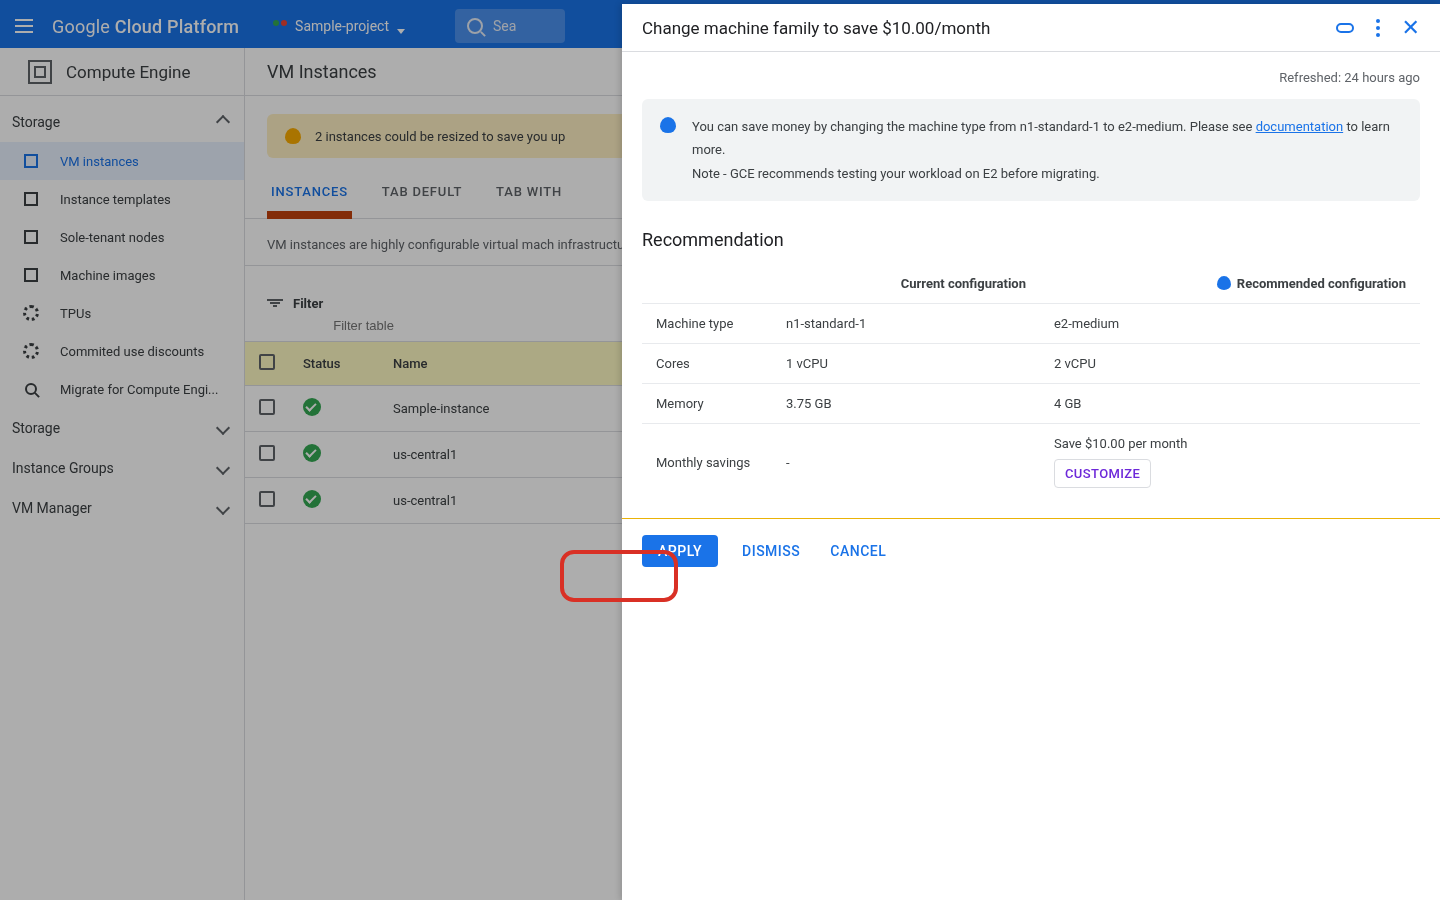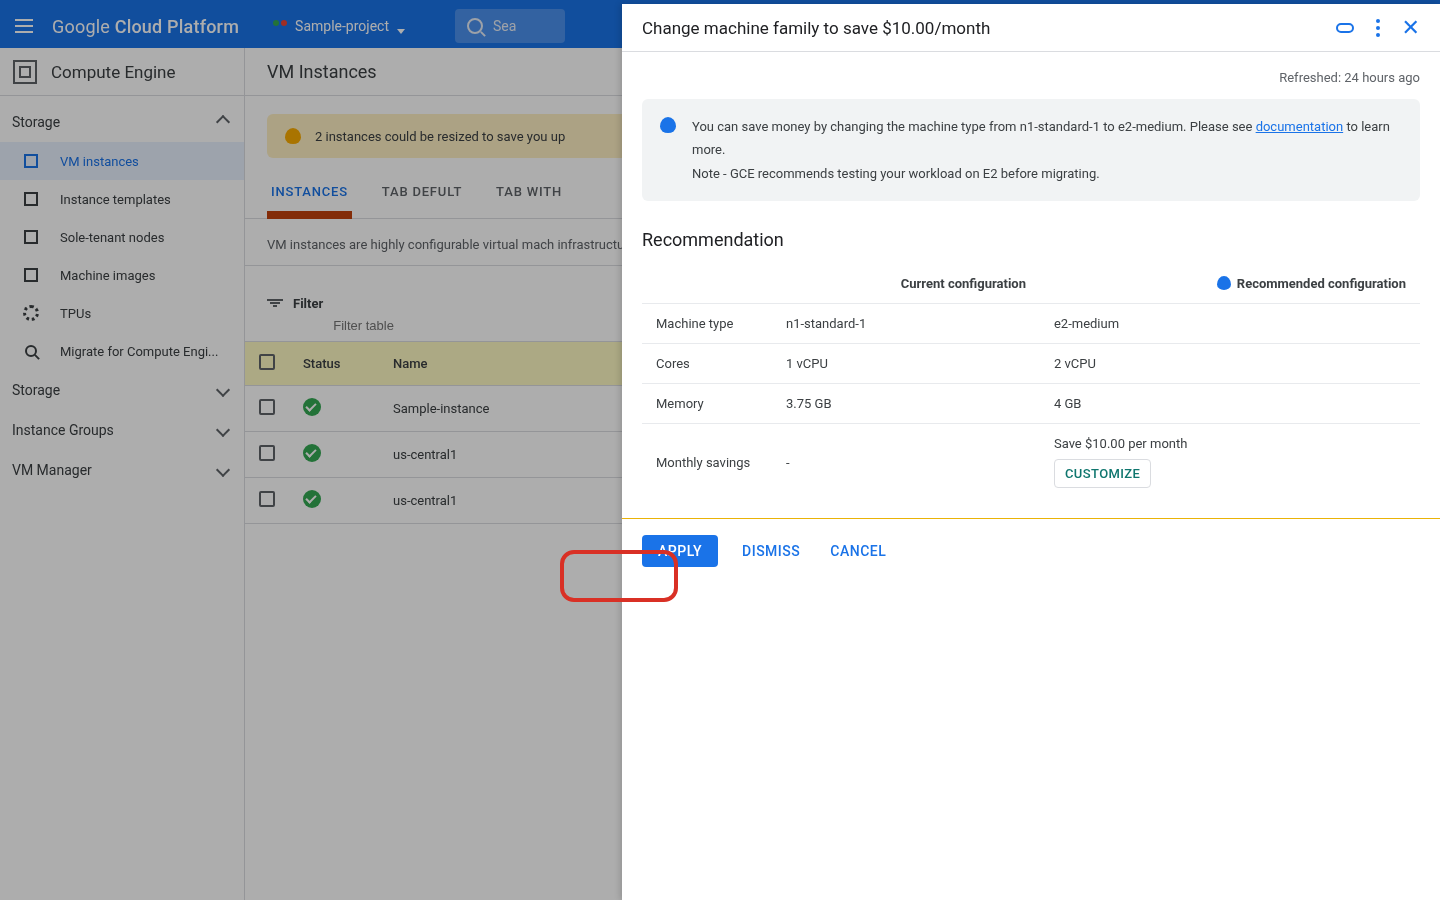--- a/index.html
+++ b/index.html
@@ -43,21 +43,21 @@
       height: calc(100% - 48px);
       position:relative;
       z-index:1;
     }
     .sidebar {
       width: 245px;
       border-right: 1px solid #dadce0;
       background:#fff;
       overflow:hidden;
     }
-    .product-header{display:flex;align-items:center;height:48px;padding:0 13px;border-bottom:1px solid #dadce0;gap:14px;}
+    .product-header{display:flex;align-items:center;height:48px;padding:0 28px;border-bottom:1px solid #dadce0;gap:14px;}
     .chip-icon{width:24px;height:24px;border:2px solid #5f6368;position:relative;}
     .chip-icon:after{content:"";position:absolute;inset:4px;border:2px solid #5f6368;}
     .product-title{font-size:17px;color:#3c4043;}
     .nav-section{padding-top:6px;}
     .nav-group-h{display:flex;align-items:center;justify-content:space-between;height:40px;padding:0 16px 0 12px;font-size:14px;color:#3c4043;cursor:pointer;}
     .chev{width:10px;height:10px;border-right:2px solid #5f6368;border-bottom:2px solid #5f6368;transform:rotate(-135deg);}
     .chev.down{transform:rotate(45deg);}
     .nav-item{display:flex;align-items:center;gap:20px;height:38px;padding:0 12px 0 22px;font-size:13px;color:#3c4043;cursor:pointer;}
     .nav-item.active{background:#e8f0fe;color:#1a73e8;}
     .nav-icon{width:18px;height:18px;flex-shrink:0;display:flex;align-items:center;justify-content:center;}
@@ -101,21 +101,21 @@
     .drawer-body{padding:18px 20px;}
     .refreshed{text-align:right;color:#5f6368;font-size:13px;margin-bottom:14px;}
     .note-box{background:#f1f3f4;border-radius:6px;padding:16px 18px;display:flex;gap:16px;font-size:13px;line-height:1.8;color:#3c4043;}
     .bulb2{width:16px;height:16px;background:#1a73e8;border-radius:50% 50% 50% 50%/60% 60% 40% 40%;margin-top:2px;flex-shrink:0;}
     .sect-h{font-size:18px;margin:28px 0 14px;color:#202124;}
     table.rec{width:100%;border-collapse:collapse;font-size:13px;}
     table.rec th{text-align:right;font-weight:700;padding:12px 14px;}
     table.rec td{padding:12px 14px;border-top:1px solid #e8eaed;}
     .col-a{width:130px;}
     .bulb3{display:inline-block;width:14px;height:14px;background:#1a73e8;border-radius:50% 50% 50% 50%/60% 60% 40% 40%;margin-right:6px;vertical-align:-2px;}
-    .cust-btn{margin-top:8px;display:inline-block;padding:6px 10px;border:1px solid #dadce0;border-radius:4px;color:#0f766e;font-weight:500;font-size:13px;letter-spacing:0.4px;cursor:pointer;}
+    .cust-btn{margin-top:8px;display:inline-block;padding:6px 10px;border:1px solid #dadce0;border-radius:4px;color:#6d28d9;font-weight:500;font-size:13px;letter-spacing:0.4px;cursor:pointer;}
     .action-bar{border-top:1px solid #eab308;padding:16px 20px;display:flex;align-items:center;gap:18px;font-size:14px;}
     .apply-btn{background:#1a73e8;color:#fff;padding:8px 16px;border-radius:4px;font-weight:500;letter-spacing:0.5px;cursor:pointer;}
     .text-btn{color:#1a73e8;font-weight:500;letter-spacing:0.5px;cursor:pointer;padding:8px 6px;}
     .callout-box{position:absolute;border:4px solid #d93025;border-radius:14px;width:118px;height:52px;left:560px;top:550px;z-index:20;pointer-events:none;}
   </style>
 </head>
 <body>
 
 <div class="topbar">
   <div class="hamburger">
@@ -168,20 +168,26 @@
           <span class="nav-icon">
             <span class="ni-box"></span>
           </span>
           <span>Machine images</span>
         </div>
       <div class="nav-item">
           <span class="nav-icon">
             <span class="ni-cog"></span>
           </span>
           <span>TPUs</span>
+        </div>
+      <div class="nav-item">
+          <span class="nav-icon">
+            <span class="ni-cog"></span>
+          </span>
+          <span>Commited use discounts</span>
         </div>
       <div class="nav-item">
           <span class="nav-icon">
             <span class="ni-search"></span>
           </span>
           <span>Migrate for Compute Engi...</span>
         </div>
       <div class="nav-group-h">
           <span>Storage</span>
           <span class="chev down"></span>

